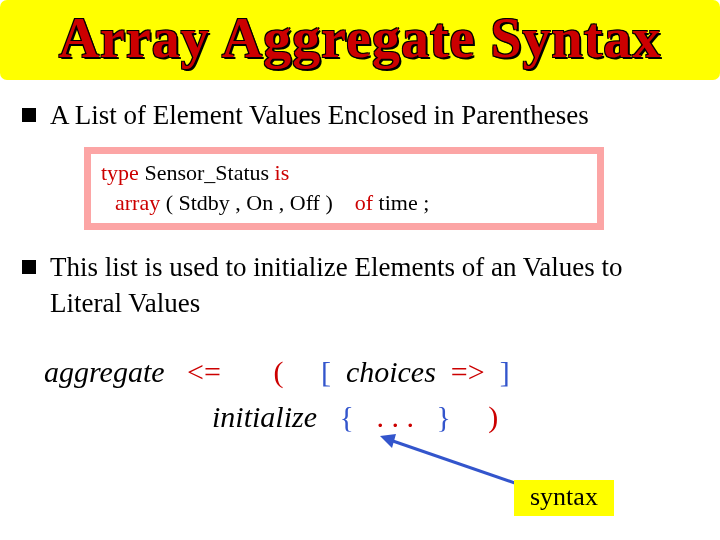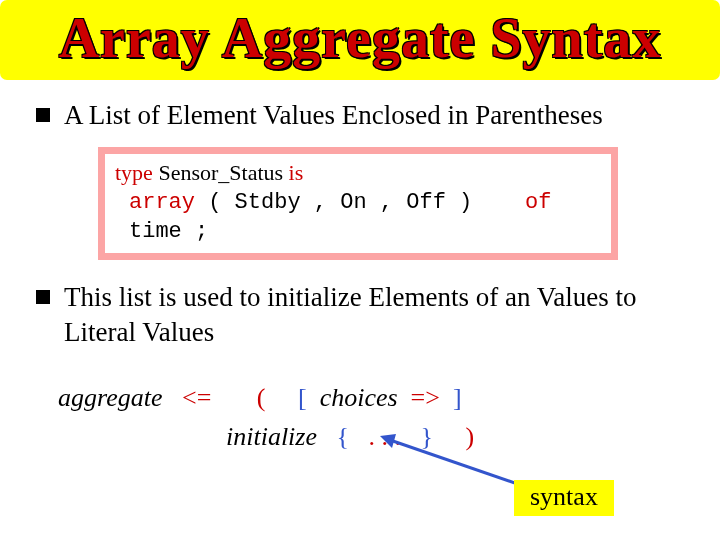--- a/index.html
+++ b/index.html
@@ -19,21 +19,21 @@
     border-radius: 7px;
   }
   .title-text {
     font-size: 56px;
     font-weight: bold;
     color: #cc0000;
     text-shadow: 2px 2px 0 #000, -1px -1px 0 #000, 1px -1px 0 #000, -1px 1px 0 #000;
     letter-spacing: 1px;
   }
   .content {
-    padding: 18px 22px 0 36px;
+    padding: 18px 22px 0 22px;
   }
   .bullet-row {
     display: flex;
     align-items: flex-start;
     margin-bottom: 14px;
   }
   .bullet {
     width: 14px;
     height: 14px;
     background: #000;
@@ -50,24 +50,24 @@
     border: 7px solid #fca5a5;
     margin: 8px 0 20px 62px;
     padding: 4px 10px 6px 10px;
     width: 520px;
     font-size: 22px;
     line-height: 1.35;
   }
   .code-box .kw { color: #cc0000; }
   .code-box .plain { color: #000; }
   .code-line1 { }
-  .code-line2 { padding-left: 14px; font-family: Liberation Mono, monospace; }
+  .code-line2 { padding-left: 14px; }
   .grammar {
     margin: 28px 0 0 22px;
-    font-size: 26px;
+    font-size: 30px;
     line-height: 1.5;
   }
   .grammar .nt { font-style: italic; color: #000; }
   .grammar .op { color: #cc0000; font-weight: normal; }
   .grammar .meta { color: #3355cc; }
   .grammar-line2 { padding-left: 168px; }
   .arrow-wrap {
     position: absolute;
     left: 370px;
     top: 430px;

